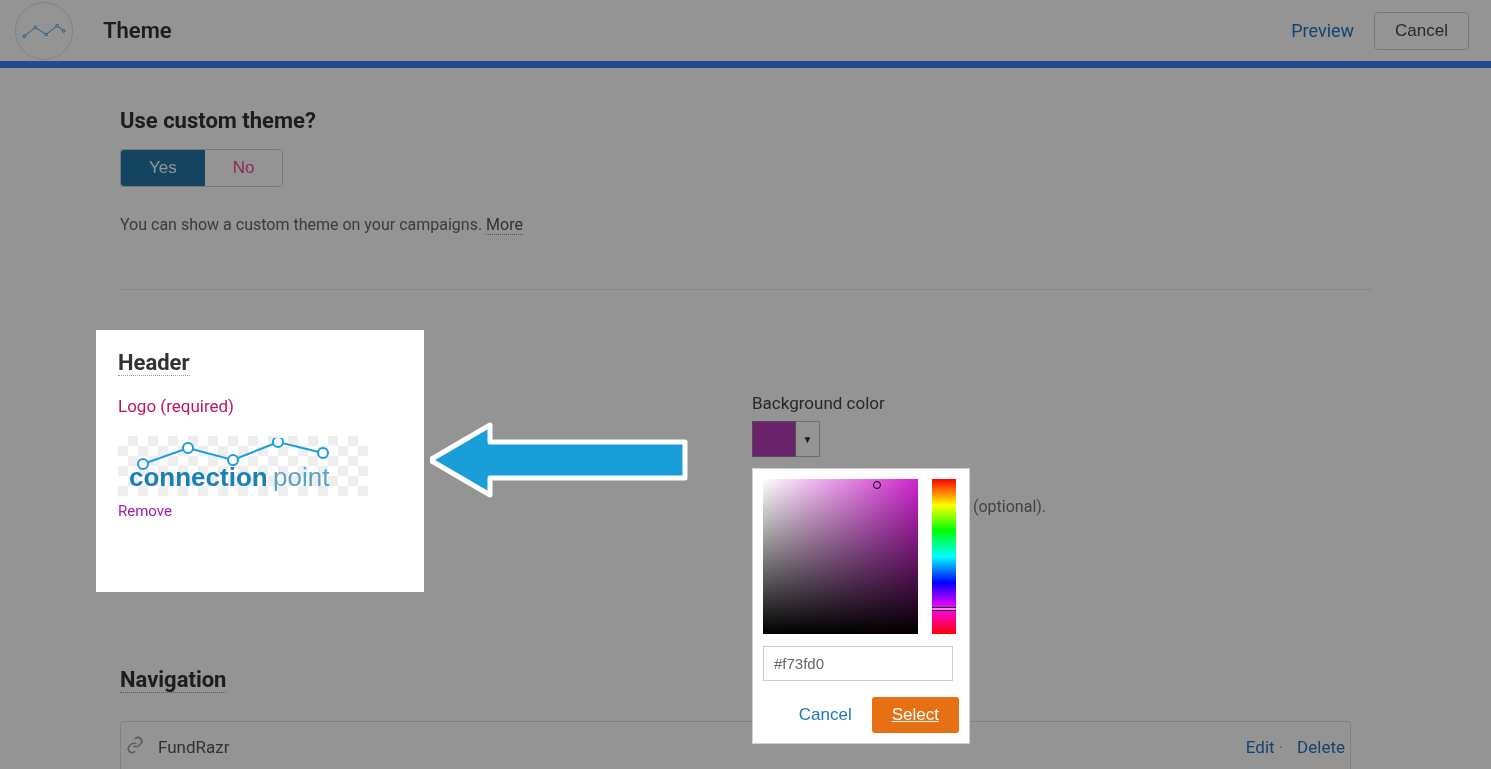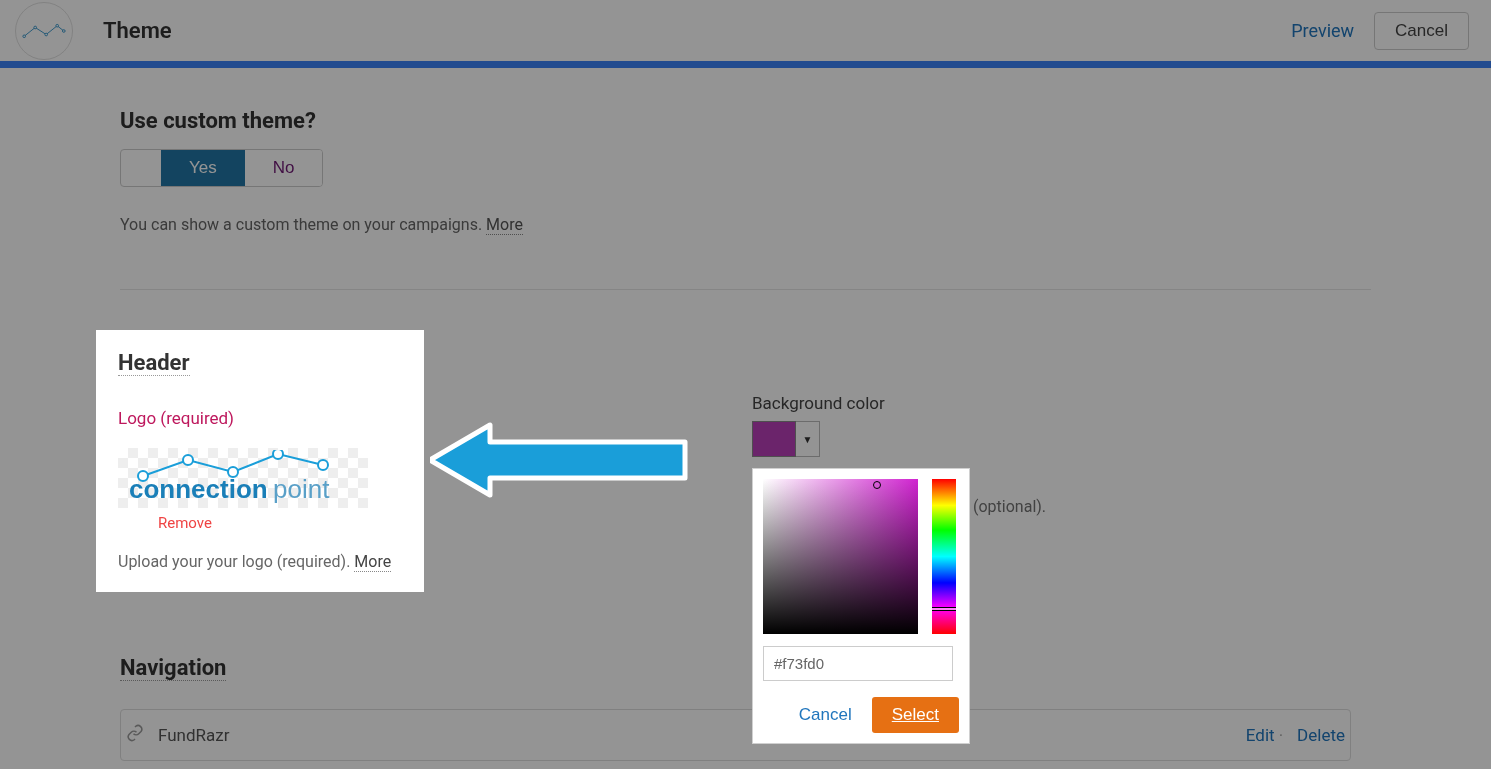--- a/index.html
+++ b/index.html
@@ -70,35 +70,34 @@
     font-weight: 700;
     color: #333;
     margin-bottom: 16px;
   }
   .toggle-group {
     display: inline-flex;
     border: 1px solid #ccc;
     border-radius: 4px;
     overflow: hidden;
     margin-bottom: 18px;
-    padding-left: 40px;
   }
   .toggle-btn {
     padding: 8px 28px;
     font-size: 17px;
     cursor: pointer;
     background: #fff;
     border: none;
   }
   .toggle-btn.active {
     background: #2176a5;
     color: #fff;
   }
   .toggle-btn:not(.active) {
-    color: #701a75;
+    color: #ec4899;
   }
   .helper-text {
     font-size: 16px;
     color: #666;
     margin-top: 10px;
   }
   .helper-text .more {
     color: #555;
     border-bottom: 1px dotted #888;
     cursor: pointer;
@@ -118,45 +117,44 @@
     background: #fff;
     z-index: 50;
     padding: 20px 22px;
   }
   .section-header {
     font-size: 22px;
     font-weight: 700;
     color: #333;
     border-bottom: 1px dotted #999;
     display: inline-block;
-    margin-bottom: 32px;
+    margin-bottom: 20px;
   }
   .field-label {
     font-size: 17px;
     color: #be185d;
     margin-bottom: 20px;
   }
   .logo-box {
     width: 250px; height: 60px;
     background-image:
       linear-gradient(45deg, #eee 25%, transparent 25%),
       linear-gradient(-45deg, #eee 25%, transparent 25%),
       linear-gradient(45deg, transparent 75%, #eee 75%),
       linear-gradient(-45deg, transparent 75%, #eee 75%);
     background-size: 20px 20px;
     background-position: 0 0, 0 10px, 10px -10px, -10px 0;
     display: flex; align-items: center; justify-content: center;
   }
   .remove-link {
-    color: #ef4444;
+    color: #a21caf;
     font-size: 15px;
     cursor: pointer;
     display: inline-block;
     margin-top: 6px;
-    margin-left: 40px;
   }
   .upload-text {
     font-size: 16px;
     color: #666;
     margin-top: 20px;
   }
   .upload-text .more {
     color: #444;
     border-bottom: 1px dotted #888;
     cursor: pointer;
@@ -290,20 +288,21 @@
     left: 120px;
     right: 140px;
   }
   .nav-title {
     font-size: 22px;
     font-weight: 700;
     color: #333;
     border-bottom: 1px dotted #999;
     display: inline-block;
     margin-bottom: 28px;
+    margin-top: 12px;
   }
   .nav-row {
     border: 1px solid #ddd;
     border-radius: 4px;
     padding: 14px 5px;
     display: flex;
     align-items: center;
     font-size: 17px;
     color: #555;
   }
@@ -410,22 +409,17 @@
       <circle cx="20" cy="26" r="5" fill="#fff" stroke="#1a9ed9" stroke-width="2"></circle>
       <circle cx="65" cy="10" r="5" fill="#fff" stroke="#1a9ed9" stroke-width="2"></circle>
       <circle cx="110" cy="22" r="5" fill="#fff" stroke="#1a9ed9" stroke-width="2"></circle>
       <circle cx="155" cy="4" r="5" fill="#fff" stroke="#1a9ed9" stroke-width="2"></circle>
       <circle cx="200" cy="15" r="5" fill="#fff" stroke="#1a9ed9" stroke-width="2"></circle>
       <text x="6" y="48" font-size="26" font-weight="600" fill="#1a7fb8" font-family="Arial">connection</text>
       <text x="150" y="48" font-size="26" font-weight="300" fill="#5aa0c8" font-family="Arial">point</text>
     </svg>
   </div>
   <a class="remove-link">Remove</a>
-  <div class="upload-text">
-    <span>Upload your your logo (required).</span>
-    <span> </span>
-    <span class="more">More</span>
-  </div>
 </div>
 
 <svg class="big-arrow" width="260" height="80" viewBox="0 0 260 80">
   <polygon points="0,40 60,5 60,22 255,22 255,58 60,58 60,75" fill="#1a9ed9" stroke="#fff" stroke-width="5" stroke-linejoin="round"></polygon>
 </svg>
 
 </body></html>

